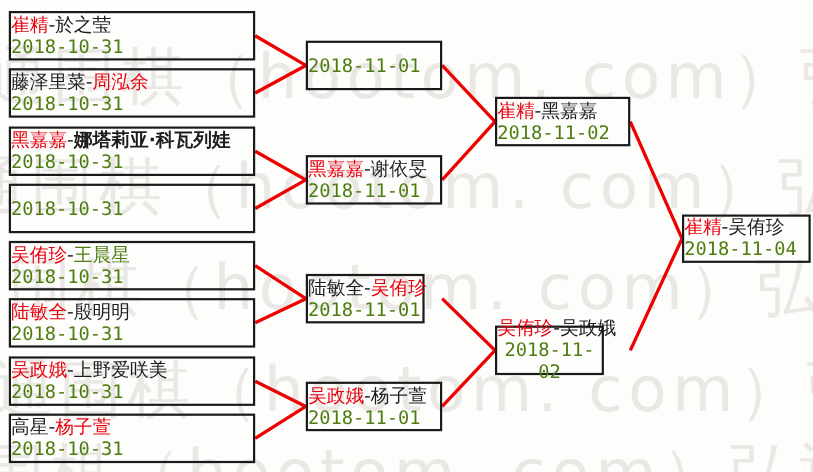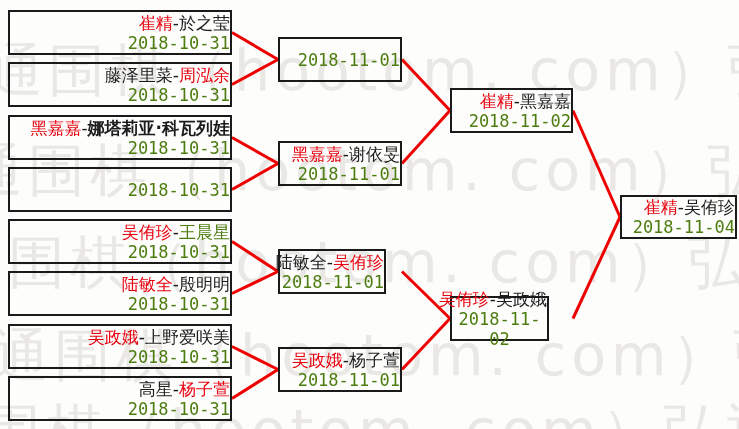--- a/index.html
+++ b/index.html
@@ -13,21 +13,21 @@
     position:absolute;white-space:nowrap;
     font-size:57px;letter-spacing:5px;line-height:60px;
     font-family:"DejaVu Sans",sans-serif;
   }
   
   #lines{position:absolute;left:0;top:0;z-index:1;}
   
   .box{
     position:absolute;z-index:2;box-sizing:border-box;
     border:2px solid #1a1a1a;background:transparent;
-    display:flex;flex-direction:column;align-items:flex-end;justify-content:center;
+    display:flex;flex-direction:column;align-items:flex-start;justify-content:center;
     text-align:center;
   }
   .names{
     font-size:17px;line-height:20px;white-space:nowrap;color:#1c1c1c;
     font-family:"DejaVu Sans",sans-serif;
   }
   .date{
     font-size:17px;line-height:20px;color:#4d7c0f;
     font-family:"DejaVu Sans Mono","DejaVu Sans",monospace;
   }

